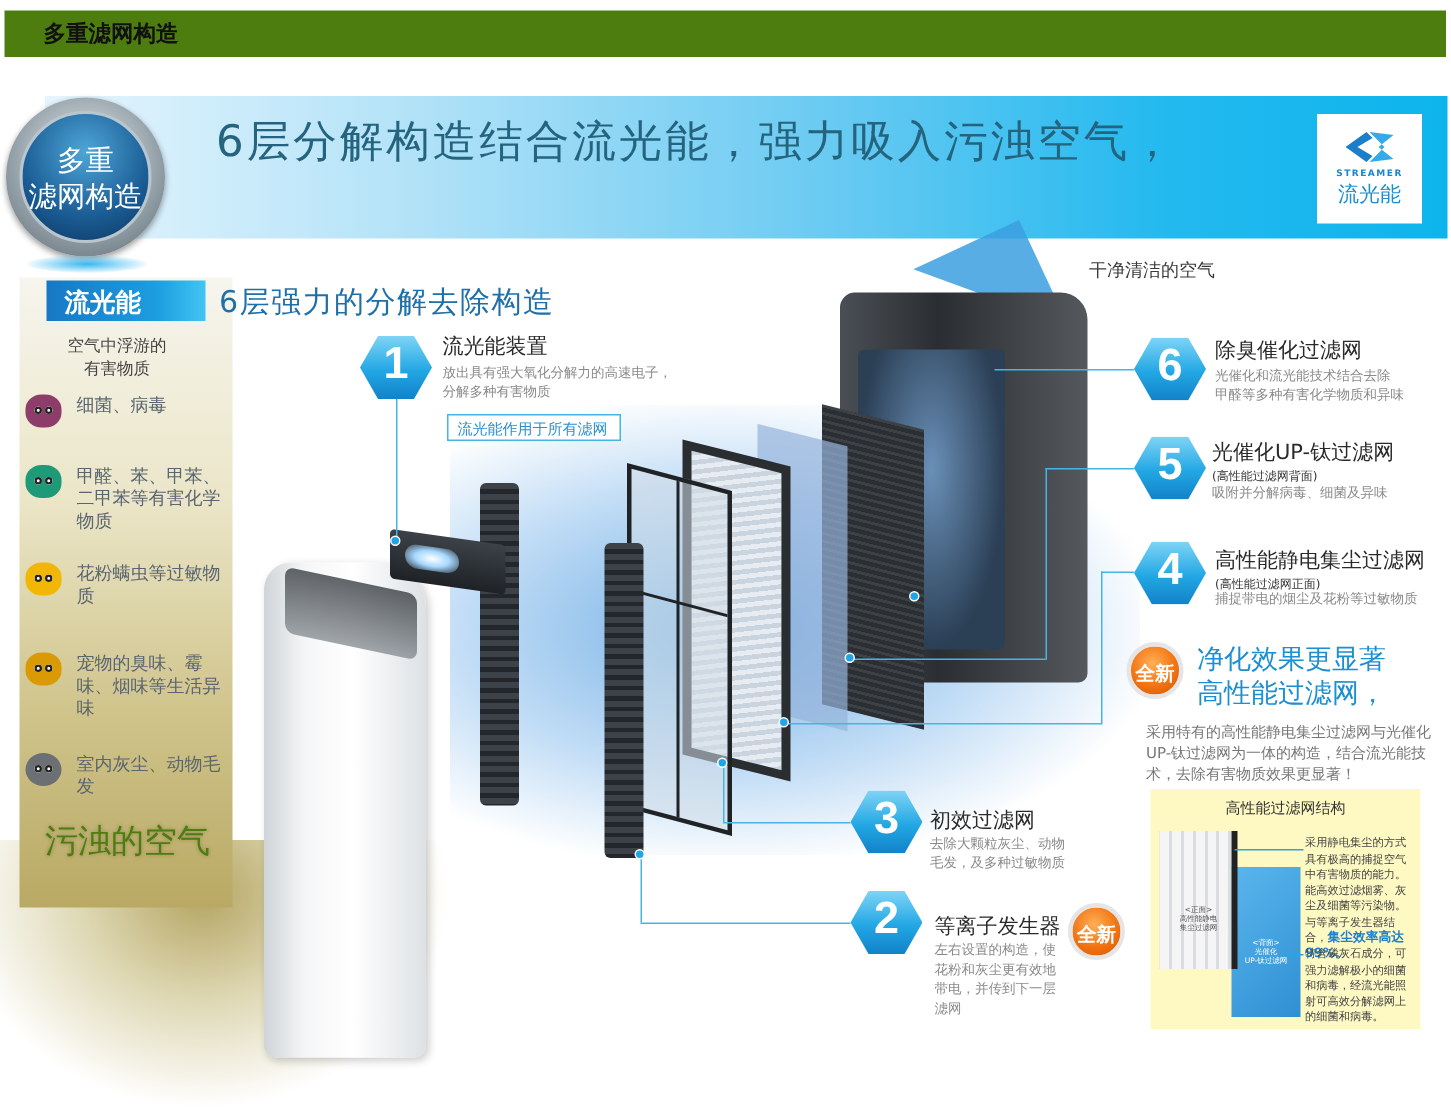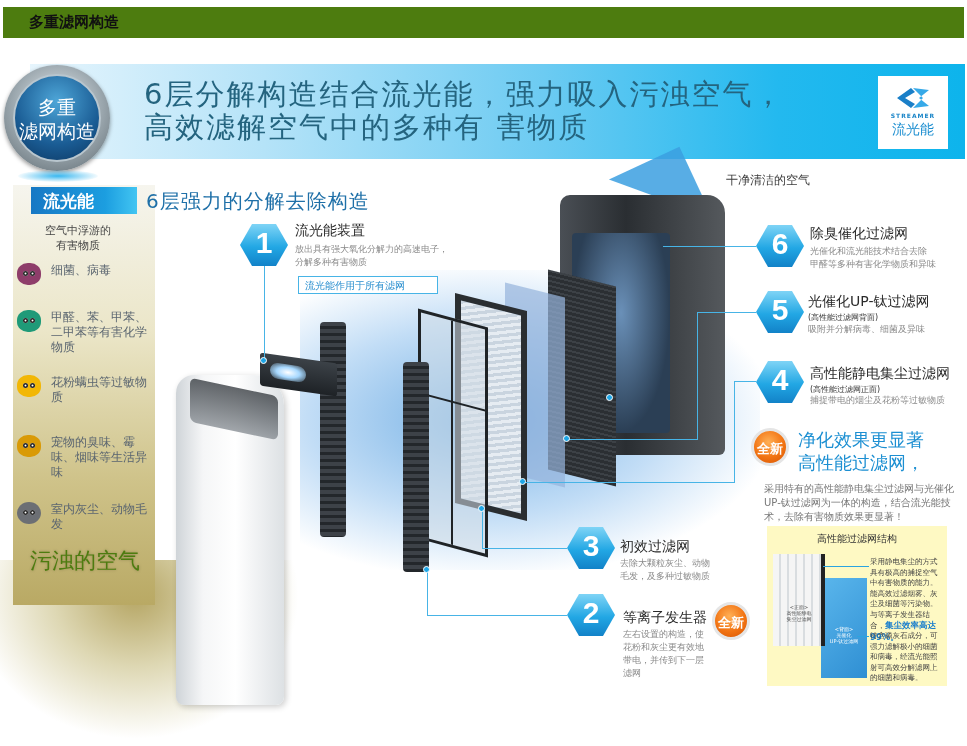--- a/index.html
+++ b/index.html
@@ -69,21 +69,21 @@
   .dot { position: absolute; width: 7px; height: 7px; border-radius: 50%; background: #1fa6e6; border: 1px solid #fff; }
 
   .hex { position: absolute; width: 48px; height: 42px; clip-path: polygon(25% 0, 75% 0, 100% 50%, 75% 100%, 25% 100%, 0 50%);
     background: linear-gradient(180deg, #7fd4f6 0%, #22a7e4 55%, #1282c8 100%); }
   .hex span { position: absolute; left: 0; top: 2px; width: 100%; text-align: center; font-size: 30px; font-weight: bold; color: #fff; font-family: "Liberation Sans", sans-serif; }
 
   .step-title { position: absolute; font-size: 14px; color: #2a2a2a; white-space: nowrap; }
   .step-sub { position: absolute; font-size: 8px; color: #333; white-space: nowrap; }
   .step-desc { position: absolute; font-size: 9px; line-height: 13px; color: #8a8a8a; }
 
-  .applies-box { position: absolute; left: 298px; top: 276px; width: 140px; height: 18px; border: 1px solid #47b4e6; background: #fff; padding-left: 13px; }
+  .applies-box { position: absolute; left: 298px; top: 276px; width: 116px; height: 18px; border: 1px solid #47b4e6; background: #fff; padding-left: 13px; }
   .applies-box span { position: absolute; left: 6px; top: 2px; font-size: 10px; color: #2a8fcf; white-space: nowrap; }
 
   .new-badge { position: absolute; width: 38px; height: 38px; border-radius: 50%; background: radial-gradient(circle at 45% 35%, #ffb056 0%, #f27413 55%, #d65200 100%); border: 3px solid #e5e5e5; }
   .new-badge span { position: absolute; left: 0; top: 9px; width: 100%; text-align: center; font-size: 13px; font-weight: bold; color: #fff; }
 
   .hp-title { position: absolute; left: 798px; top: 428px; font-size: 18px; line-height: 23px; color: #1c8fd2; }
   .hp-desc { position: absolute; left: 764px; top: 482px; width: 190px; font-size: 10px; line-height: 14px; color: #777; }
 
   .struct-box { position: absolute; left: 767px; top: 526px; width: 180px; height: 160px; background: #fef9c3; }
   .struct-box .t { position: absolute; left: 0; top: 6px; width: 100%; text-align: center; font-size: 10px; color: #333; }
@@ -102,21 +102,20 @@
 
 <div class="page">
 
   <div class="top-bar">
     <span class="title">多重滤网构造</span>
   </div>
 
   <div class="banner">
     <div class="headline">
       <div>6层分解构造结合流光能，强力吸入污浊空气，</div>
-      <div>高效滤解空气中的多种有 害物质</div>
     </div>
   </div>
 
   <div class="badge-circle">
     <div class="inner">
       <div class="txt">
         <div>多重</div>
         <div>滤网构造</div>
       </div>
     </div>

